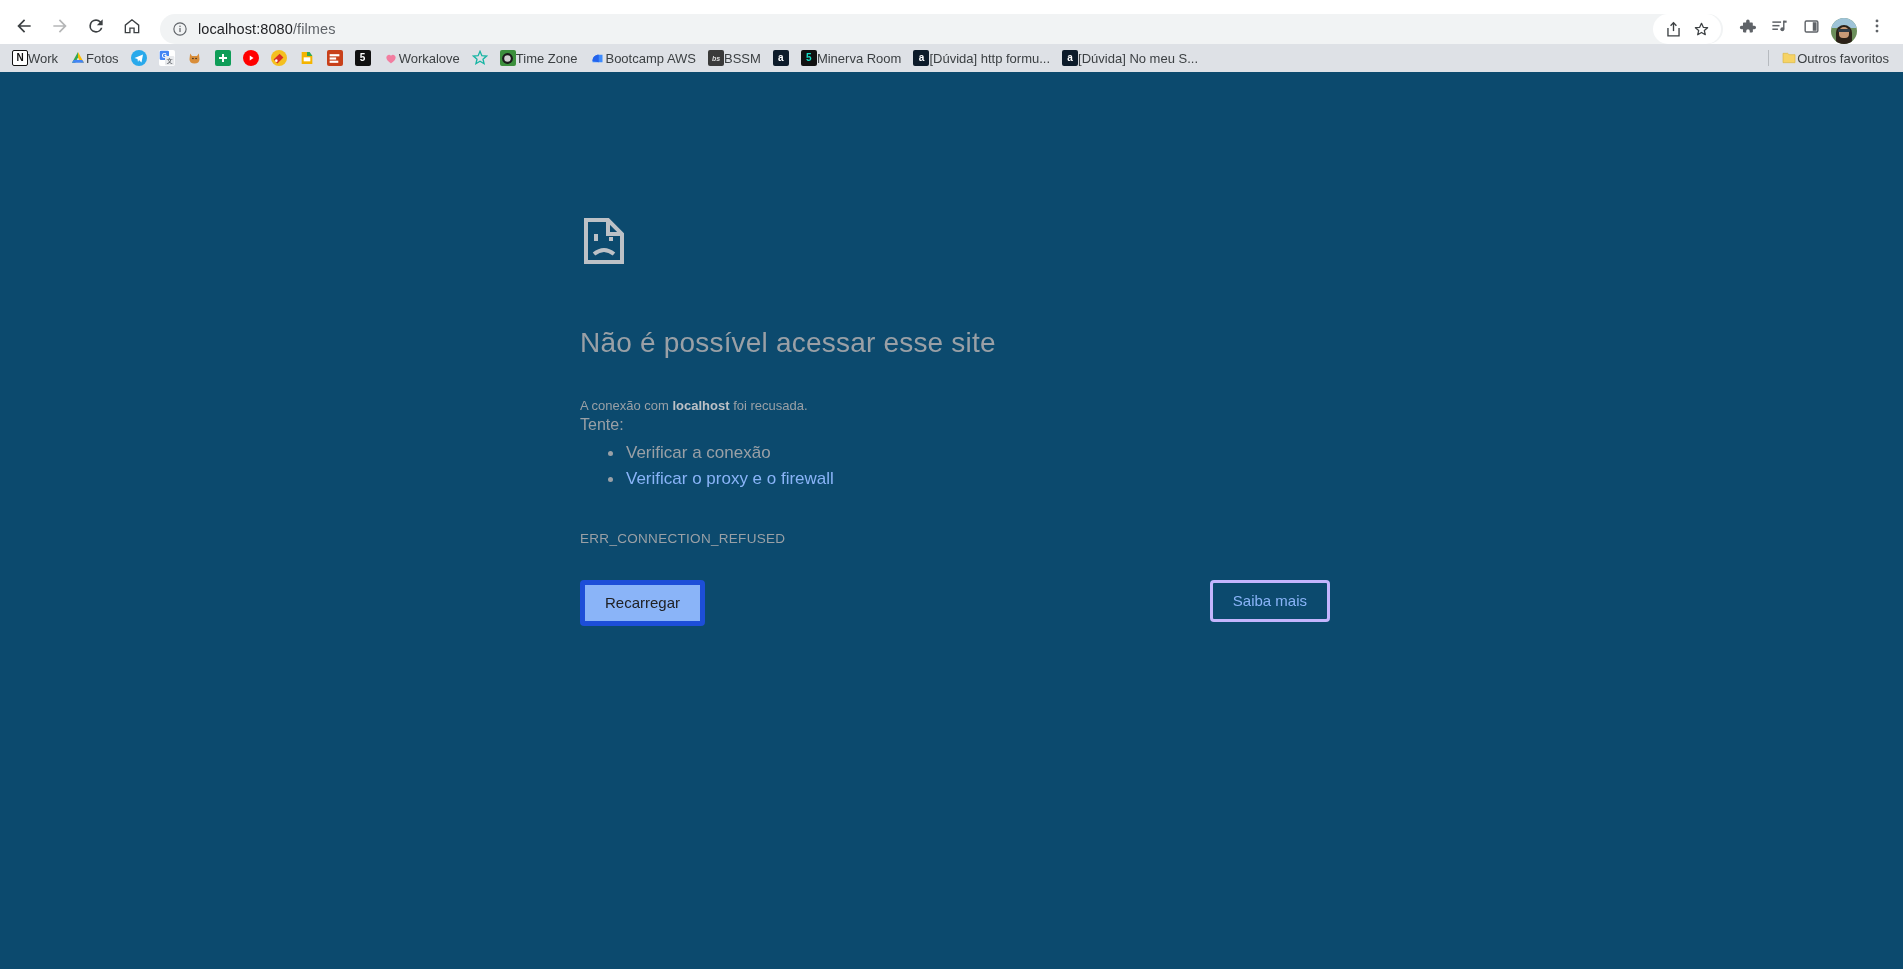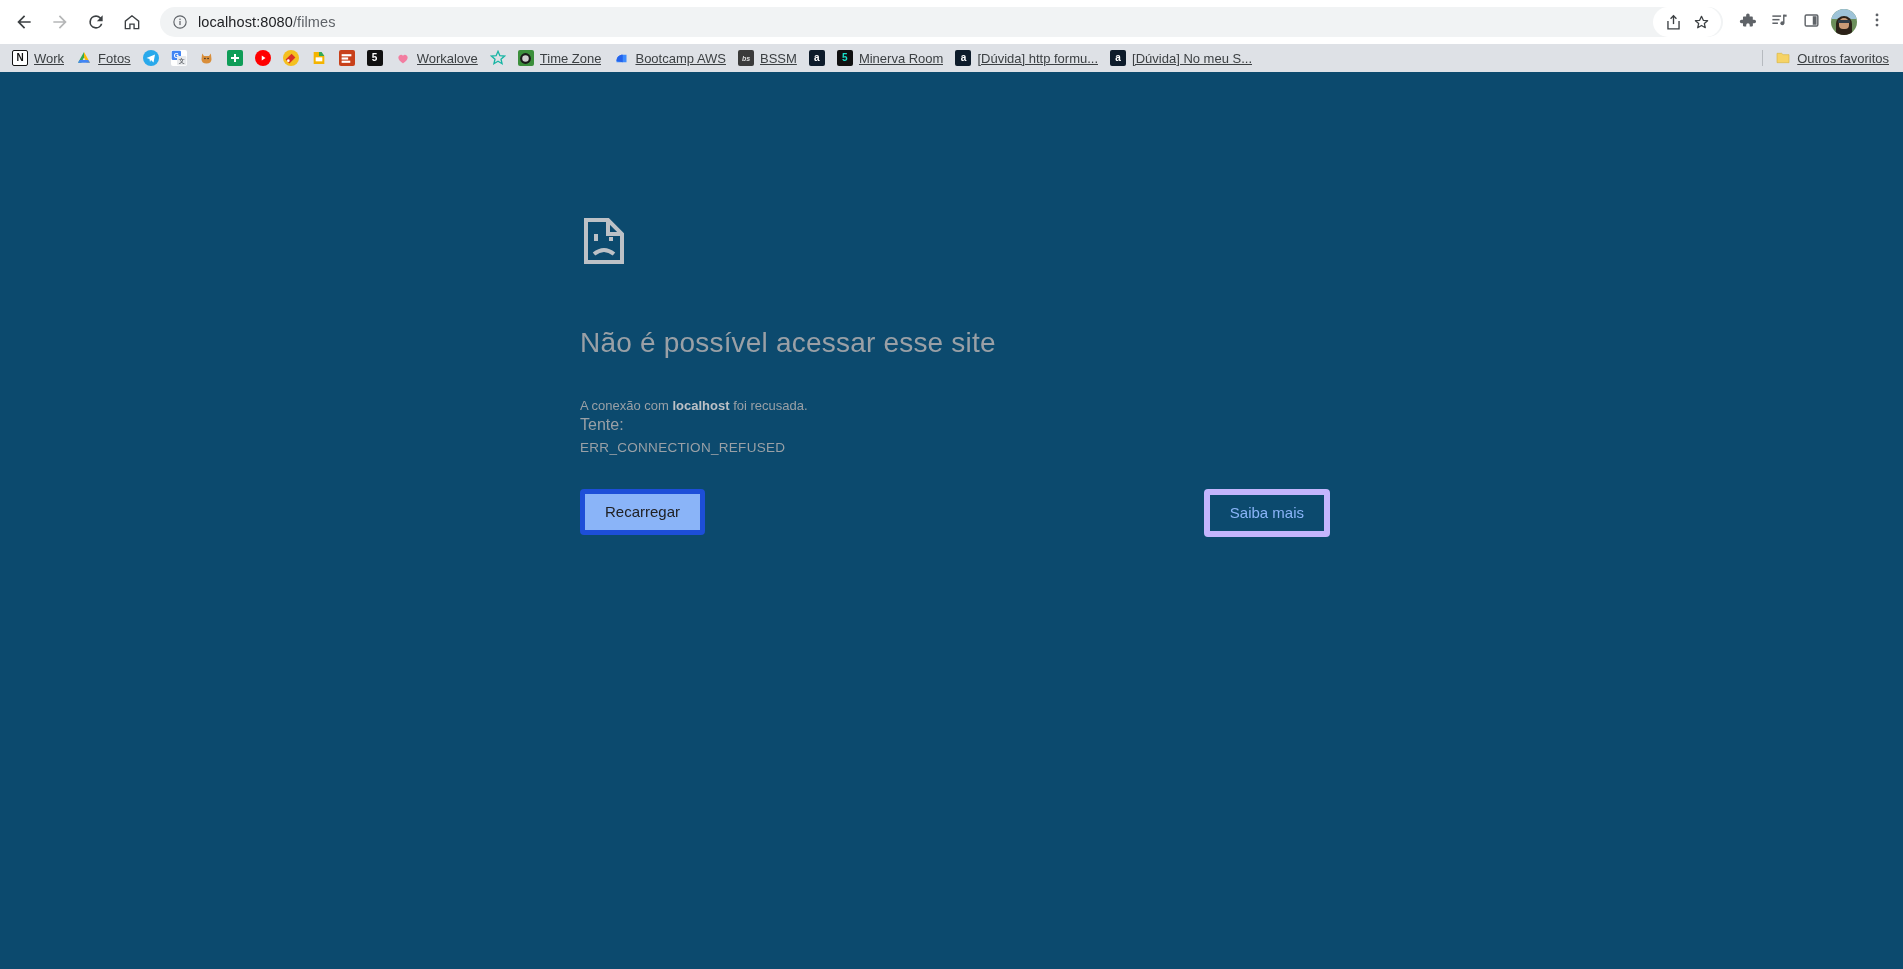--- a/index.html
+++ b/index.html
@@ -20,21 +20,21 @@
   
   .browser-chrome {
     width: 100%;
     background: #ffffff;
     user-select: none;
   }
 
   .toolbar {
     height: 44px;
     display: flex;
-    align-items: center;
+    align-items: flex-end;
     padding: 0 10px 0 6px;
     background: #ffffff;
   }
 
   .nav-btn {
     width: 36px;
     height: 36px;
     border-radius: 50%;
     display: flex;
     align-items: center;
@@ -159,22 +159,21 @@
     flex: 0 0 auto;
     cursor: pointer;
     max-width: 180px;
   }
   .bm-label {
     font-size: 13px;
     color: #3c4043;
     white-space: nowrap;
     overflow: hidden;
     text-overflow: ellipsis;
-    margin-left: 6px;
-    text-decoration: underline;
+    margin-left: 0;
   }
   .bm-ico {
     width: 16px;
     height: 16px;
     flex: 0 0 auto;
     border-radius: 2px;
     display: flex;
     align-items: center;
     justify-content: center;
     font-size: 10px;
@@ -275,21 +274,21 @@
     white-space: nowrap;
   }
   .btn-primary {
     background: #8ab4f8;
     color: #202124;
     border: 5px solid #1d4ed8;
   }
   .btn-secondary {
     background: transparent;
     color: #8ab4f8;
-    border: 6px solid #c4b5fd;
+    border: 3px solid #c4b5fd;
     margin-left: auto;
   }
 </style>
 </head>
 <body>
 
 <div class="browser-chrome">
 
   <div class="toolbar">
 
@@ -561,20 +560,25 @@
         <path d="M14 37 q10 -8 20 0" fill="none" stroke="#bdc1c6" stroke-width="4"></path>
       </svg>
     </div>
 
     <h1 class="err-title">Não é possível acessar esse site</h1>
 
     <p class="err-summary"><span>A conexão com </span><strong>localhost</strong><span> foi recusada.</span></p>
 
     <p class="suggest-label">Tente:</p>
 
+    <ul class="suggest-list" id="suggest-list">
+
+    <li>Verificar a conexão</li>
+        <li><a href="#">Verificar o proxy e o firewall</a></li>
+      </ul>
 
     <div class="err-code">ERR_CONNECTION_REFUSED</div>
 
     <div class="btn-row">
       <button class="btn btn-primary">Recarregar</button>
       <button class="btn btn-secondary">Saiba mais</button>
     </div>
 
   </div>
 </div>

